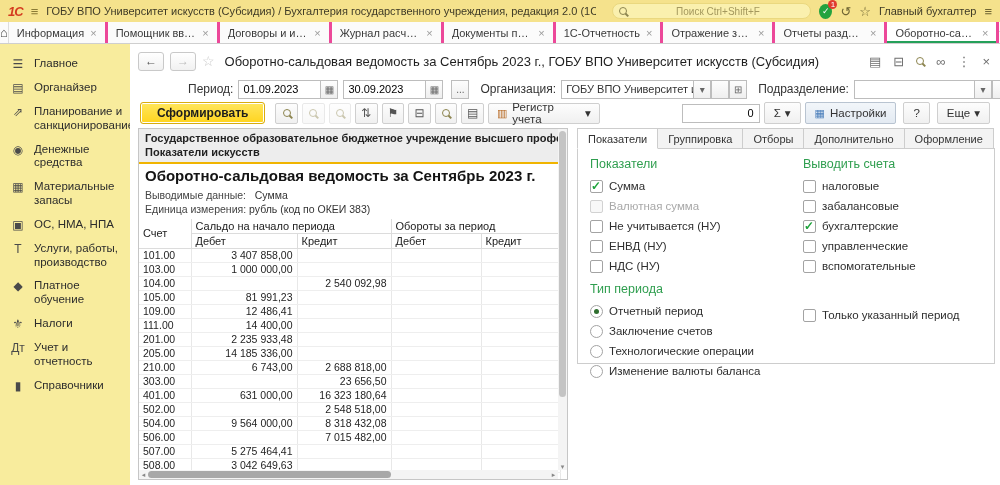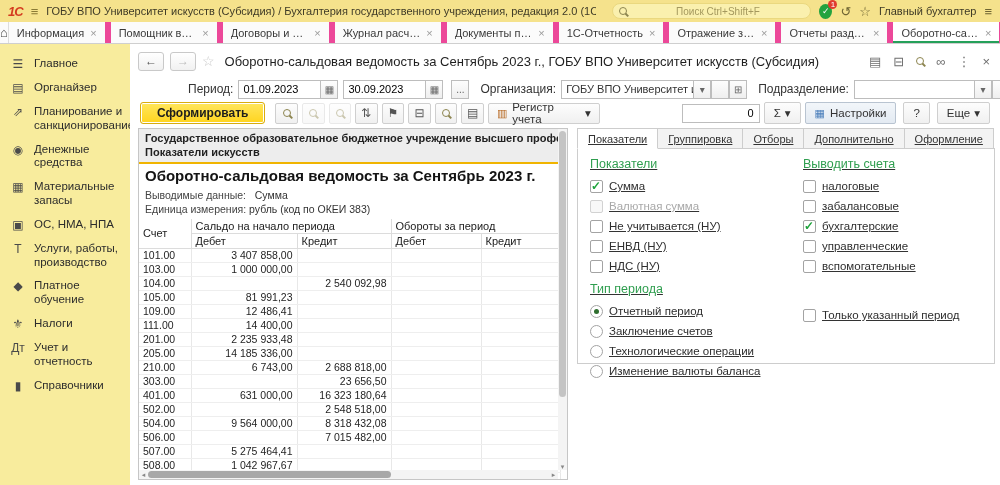--- a/index.html
+++ b/index.html
@@ -18,21 +18,21 @@
   .mag { width:8px; height:8px; border:1.4px solid #8d8550; border-radius:50%; position:relative; flex:0 0 auto; display:inline-block; }
   .mag::after { content:''; position:absolute; width:4px; height:1.5px; background:#8d8550; transform:rotate(45deg); right:-3px; bottom:-1px; }
   .notif { position:relative; width:15px; height:15px; background:#23a33f; border-radius:50%; color:#fff; font-size:9px; text-align:center; line-height:15px; cursor:pointer; }
   .notif-badge { position:absolute; top:-4px; right:-5px; background:#e03c2e; color:#fff; font-size:8px; line-height:9px; min-width:9px; border-radius:5px; padding:0 2px; }
   .tb-icon { color:#6f6533; font-size:13px; cursor:pointer; }
   .tb-role { font-size:11px; color:#3e3a26; white-space:nowrap; }
 
   
   .tabbar { height:22px; background:#fbfbfb; border-bottom:1px solid #cfcfcf; display:flex; align-items:stretch; flex:0 0 auto; }
   .tab-home { width:30px; display:flex; align-items:center; justify-content:center; border-right:1px solid #ddd; color:#444; font-size:13px; cursor:pointer; }
-  .tab { display:flex; align-items:center; gap:6px; padding:0 8px; border-right:6px solid #ec4899; font-size:11px; color:#3a3a3a; max-width:112px; cursor:pointer; position:relative; white-space:nowrap; }
+  .tab { display:flex; align-items:center; gap:6px; padding:0 8px; border-right:3px solid #ec4899; font-size:11px; color:#3a3a3a; max-width:112px; cursor:pointer; position:relative; white-space:nowrap; }
   .tab .tab-label { overflow:hidden; text-overflow:ellipsis; }
   .tab .tab-close { color:#9a9a9a; font-size:11px; cursor:pointer; }
   .tab.active { background:#fff; }
   .tab.active::after { content:''; position:absolute; left:0; right:0; bottom:0; height:2px; background:#25a05a; }
   .tab-overflow { margin-left:auto; width:22px; display:flex; align-items:center; justify-content:center; color:#666; cursor:pointer; }
 
   
   .app { flex:1; display:flex; min-height:0; }
   .sidebar { width:130px; background:#f8ec9d; padding-top:8px; flex:0 0 auto; overflow:hidden; }
   .side-item { display:flex; gap:8px; padding:5px 4px 5px 10px; cursor:pointer; align-items:flex-start; }
@@ -93,21 +93,21 @@
   table.osv tr.total td { font-size:12.5px; border-top:1px solid #cfcfcf; height:19px; }
   
   .vscroll { position:absolute; top:0; right:0; bottom:9px; width:9px; background:#f4f4f4; }
   .vscroll .thumb { position:absolute; top:2px; left:1px; right:1px; height:78%; background:#c4c4c4; border-radius:4px; }
   .vscroll .arr { position:absolute; bottom:-1px; left:0; right:0; text-align:center; font-size:7px; color:#888; }
   .hscroll { position:absolute; left:0; right:9px; bottom:0; height:9px; background:#f4f4f4; display:flex; align-items:center; }
   .hscroll .arr { font-size:7px; color:#888; width:9px; text-align:center; }
   .hscroll .thumb { height:7px; width:58%; background:#a8a8a8; border-radius:4px; }
 
   
-  .settings-col { flex:1; min-width:0; display:flex; flex-direction:column;text-decoration:underline; }
+  .settings-col { flex:1; min-width:0; display:flex; flex-direction:column; }
   .set-tabs { display:flex; height:21px; flex:0 0 auto; }
   .set-tab { border:1px solid #cdcdcd; border-left:none; background:#f3f3f3; font-size:11px; color:#333; padding:0 10px; display:flex; align-items:center; cursor:pointer; }
   .set-tab:first-child { border-left:1px solid #cdcdcd; }
   .set-tab.active { background:#fff; border-bottom:1px solid #fff; position:relative; z-index:2; }
   .set-body { border:1px solid #cdcdcd; margin-top:-1px; background:#fff; padding:8px 12px 14px; height:216px; }
   .set-grid { display:grid; grid-template-columns:205px 1fr; column-gap:8px; }
   .grp-title { color:#2f9e4f; font-size:12.5px; margin-bottom:5px; }
   .cb-row, .rb-row { display:flex; align-items:center; gap:6px; height:20px; cursor:pointer; }
   .cb-box { width:13px; height:13px; border:1px solid #a3a3a3; border-radius:2px; background:#fff; flex:0 0 auto; position:relative; }
   .cb-row.checked .cb-box::after { content:'✓'; position:absolute; left:0; top:-2px; color:#1fa33c; font-size:12px; font-weight:bold; }
@@ -464,21 +464,21 @@
               </tr>
               <tr>
                 <td>507.00</td>
                 <td class="num">5 275 464,41</td>
                 <td class="num"></td>
                 <td class="num"></td>
                 <td class="num"></td>
               </tr>
               <tr>
                 <td>508.00</td>
-                <td class="num">1 042 967,67</td>
+                <td class="num">3 042 649,63</td>
                 <td class="num"></td>
                 <td class="num"></td>
                 <td class="num"></td>
               </tr>
             <tr class="total">
               <td>Итого</td>
               <td class="num">39 458 180,20</td>
               <td class="num">39 458 180,20</td>
               <td class="num"></td>
               <td class="num"></td>

